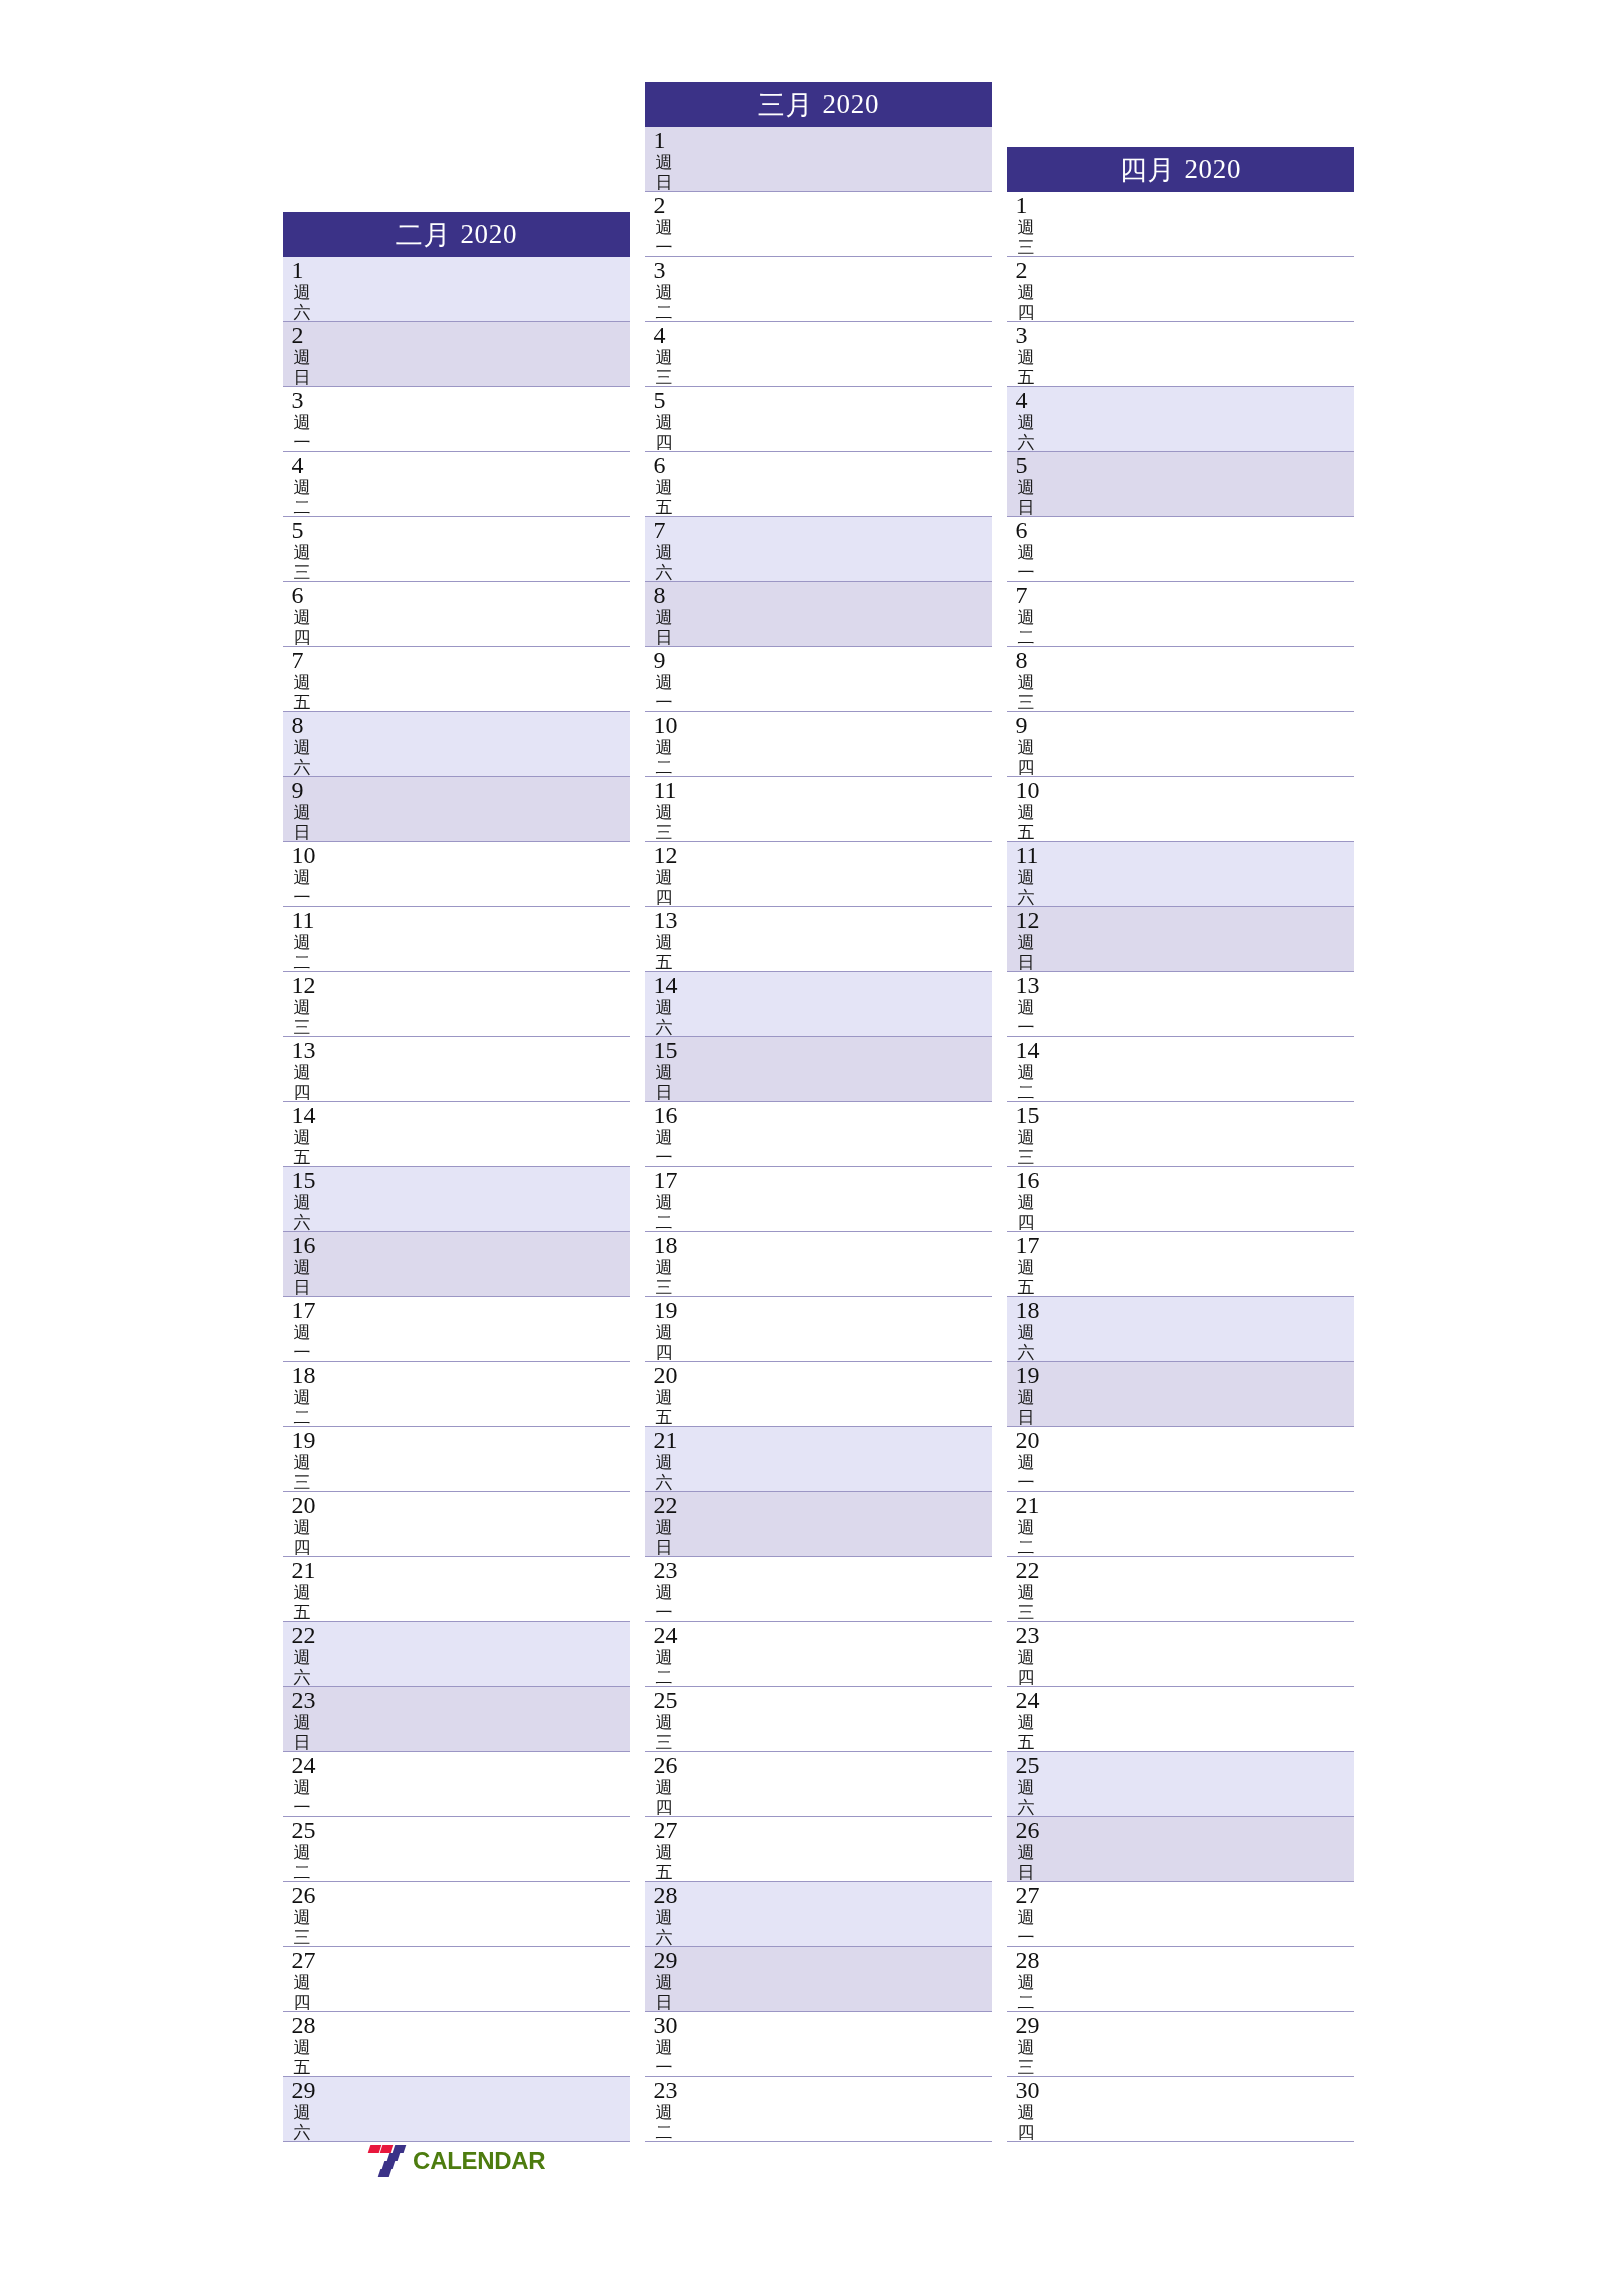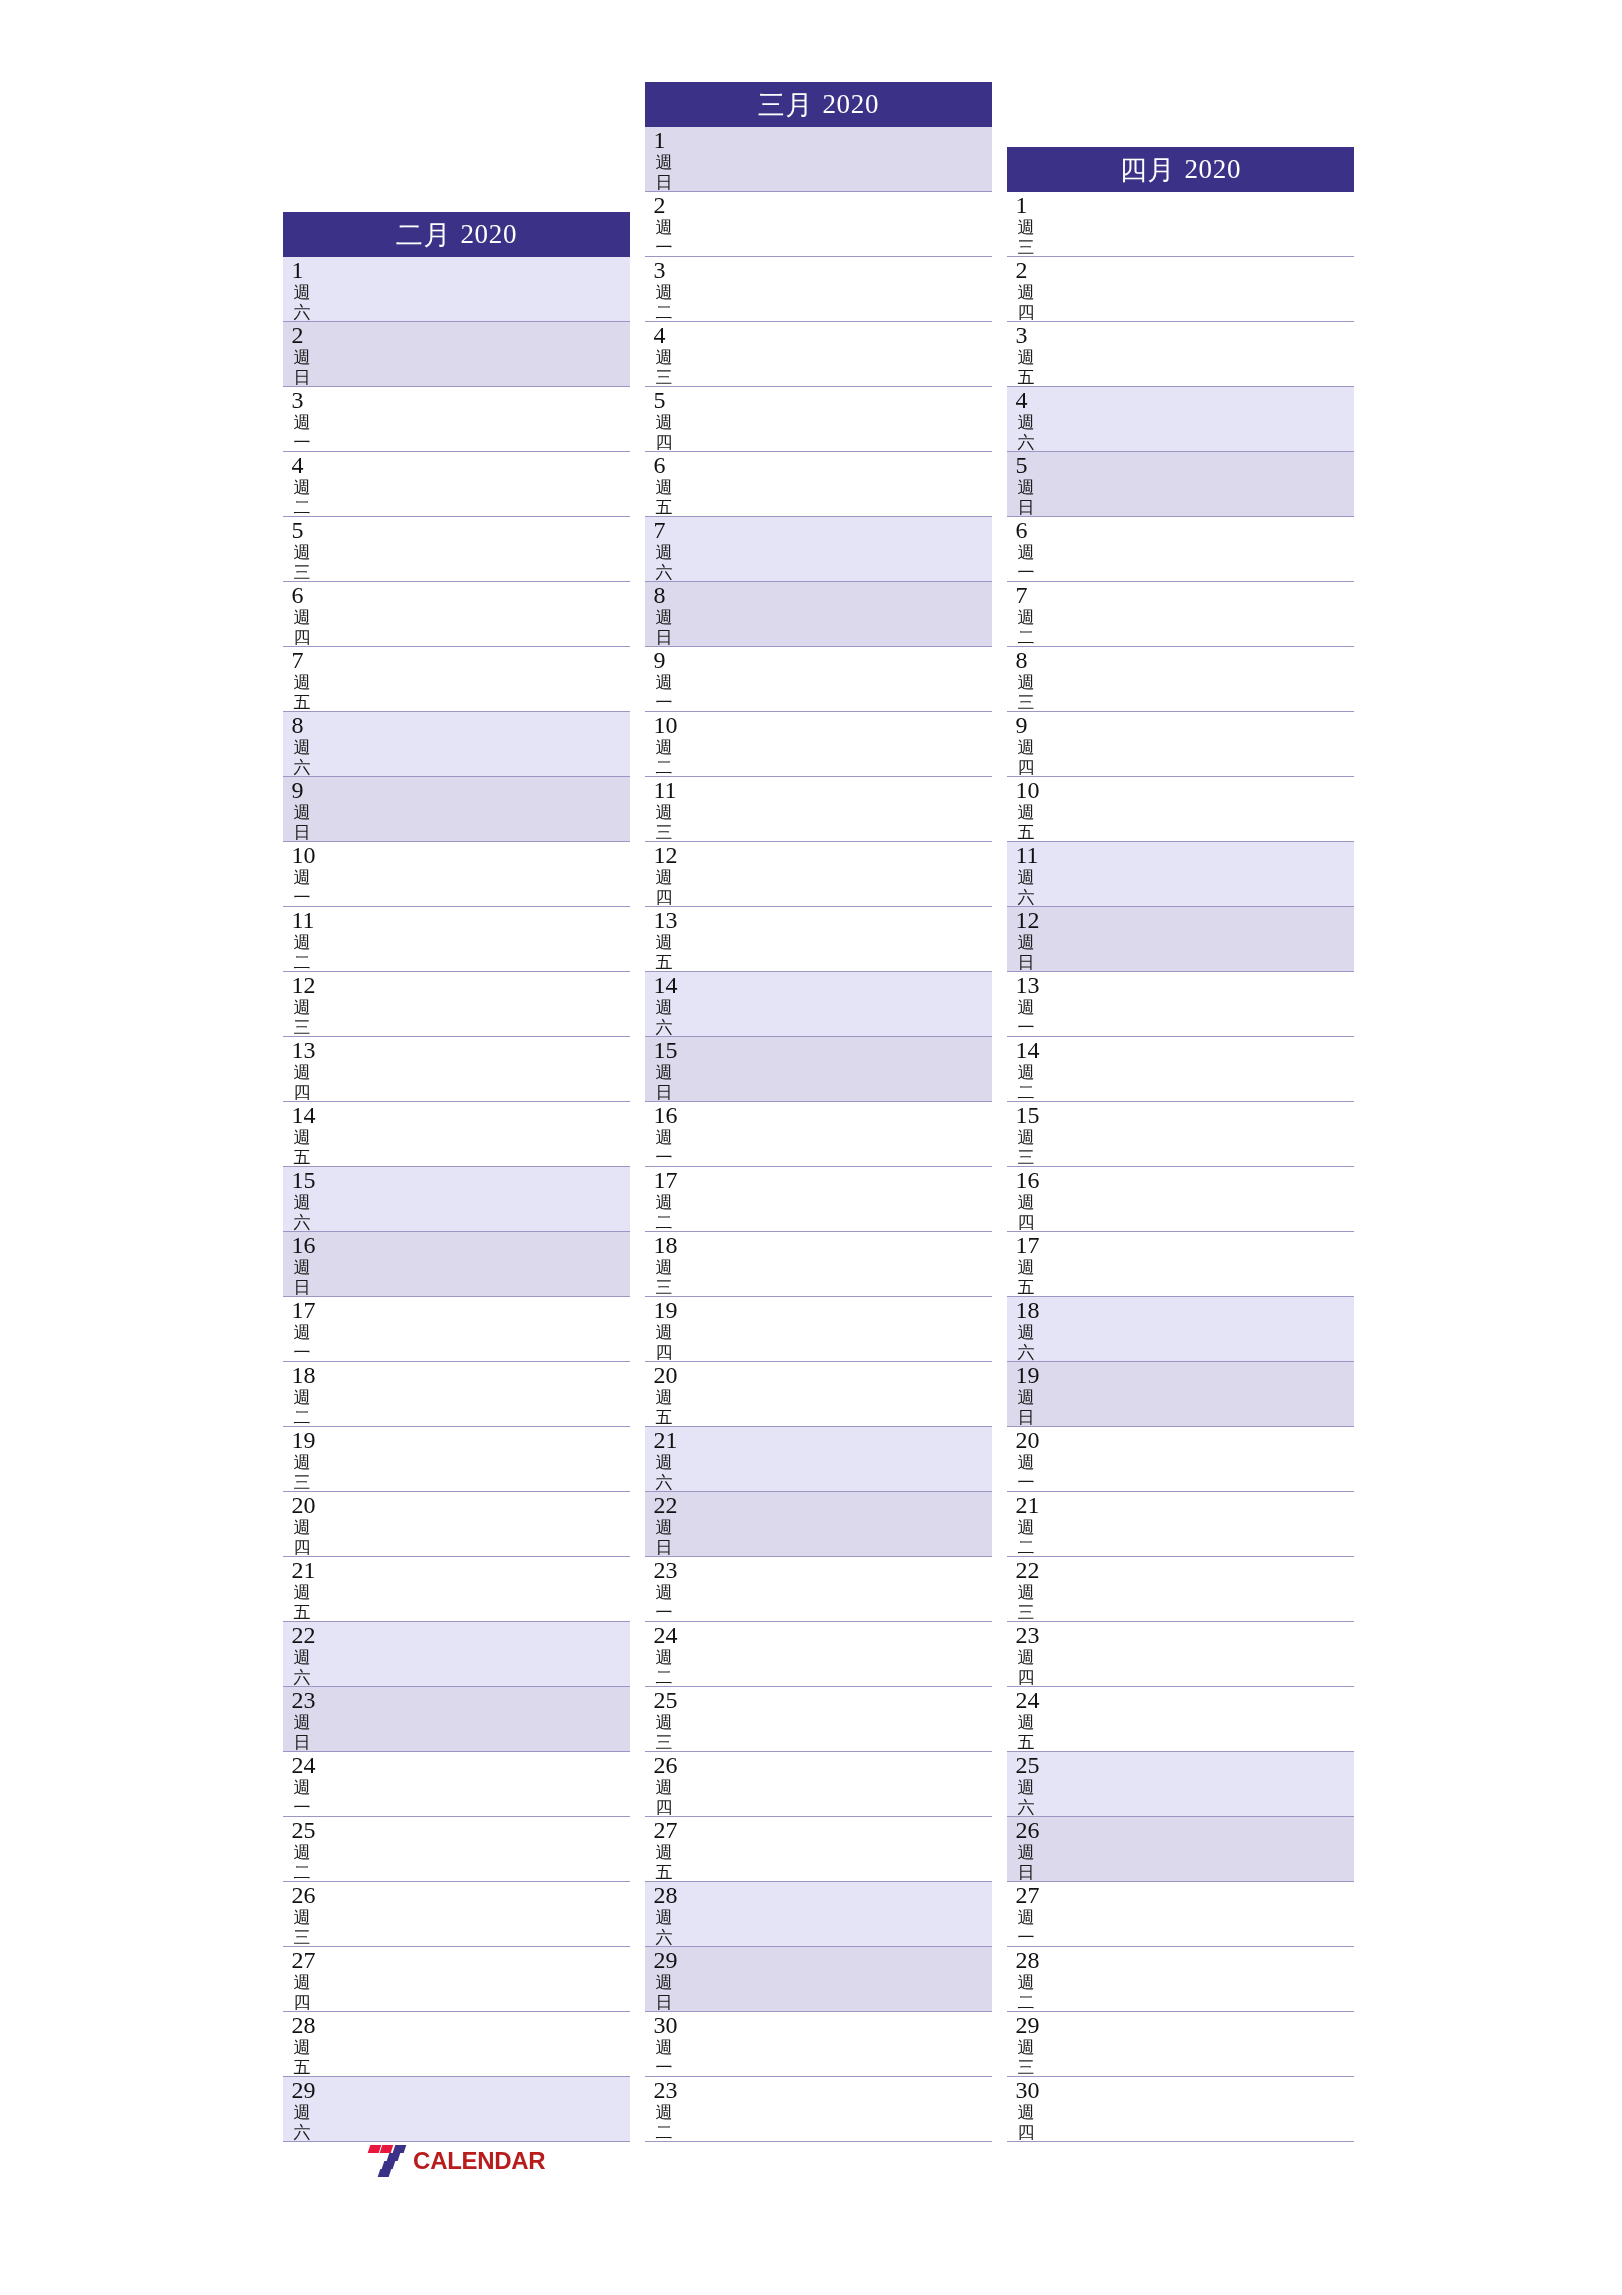--- a/index.html
+++ b/index.html
@@ -112,21 +112,21 @@
   .lm-b1 { width: 10.5px; height: 7.9px; left: 26px; top: 1.3px;  background: #3b3287; transform: skewX(-18deg); }
   .lm-b2 { width: 10.5px; height: 7.9px; left: 20px; top: 9.2px; background: #3b3287; transform: skewX(-18deg); }
   .lm-b3 { width: 10.5px; height: 7.9px; left: 15.7px; top: 17px; background: #3b3287; transform: skewX(-18deg); }
   .lm-b4 { width: 10.5px; height: 7.9px; left: 11px; top: 25px; background: #3b3287; transform: skewX(-18deg); }
 
   .logo-text {
     font-family: "Liberation Sans", "DejaVu Sans", sans-serif;
     font-weight: bold;
     font-size: 24px;
     letter-spacing: -0.3px;
-    color: #b91c1c;
+    color: #4d7c0f;
   }
 </style>
 </head>
 <body>
 
 <div id="calendar-page">
   <div class="months-row" id="months-row">
       <div class="month-column">
         <div class="month-header">
           <span class="mh-month">二月</span>

